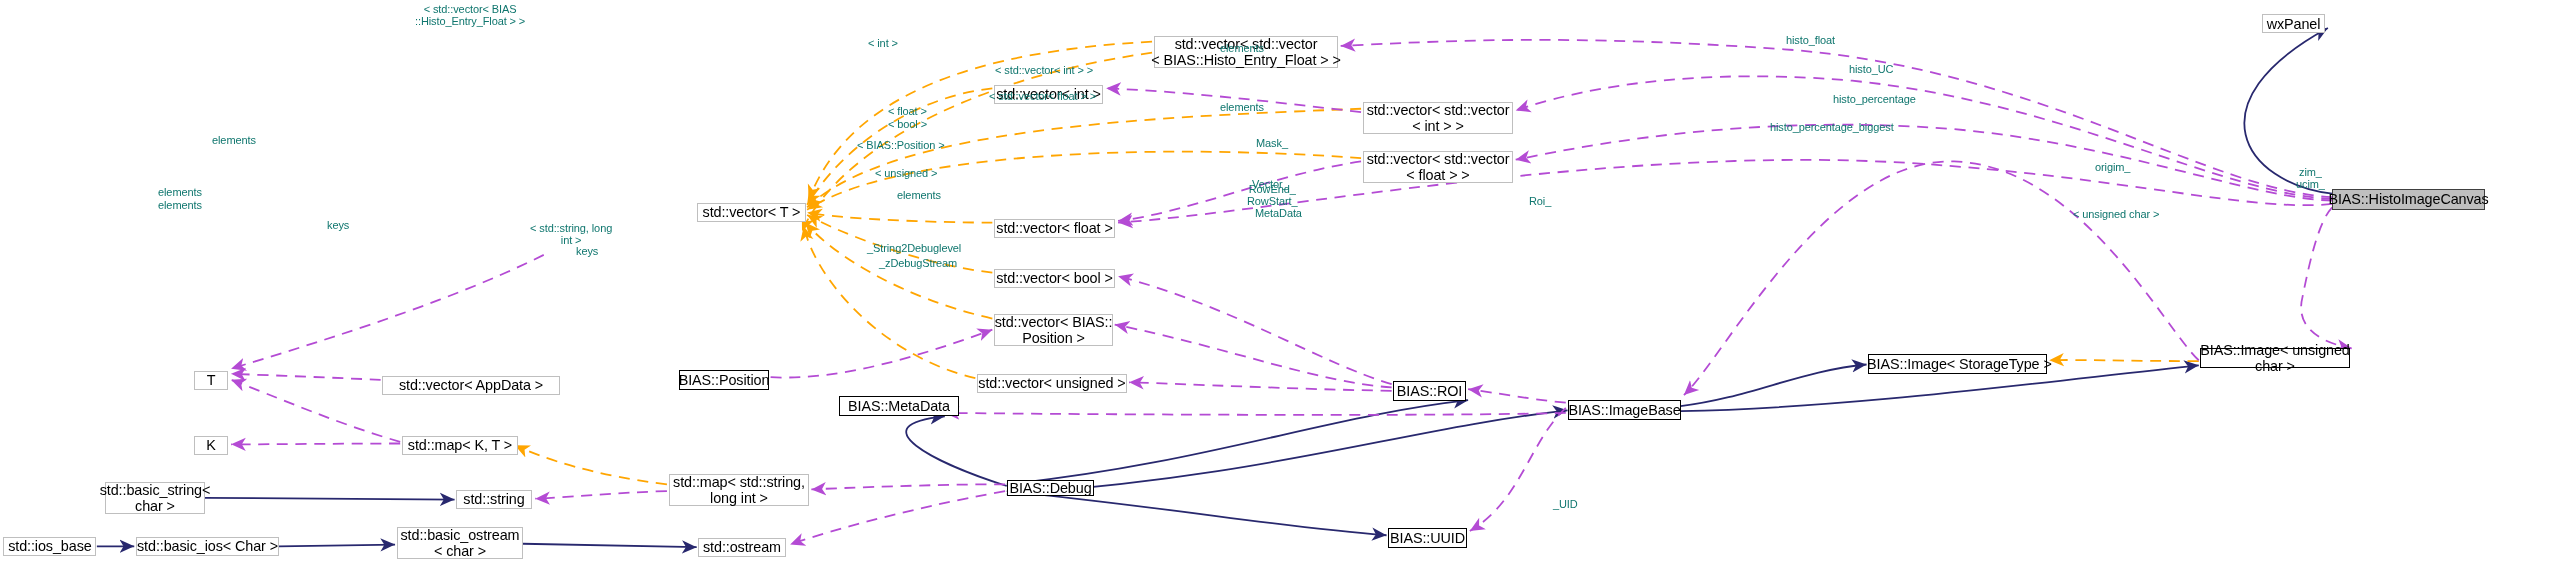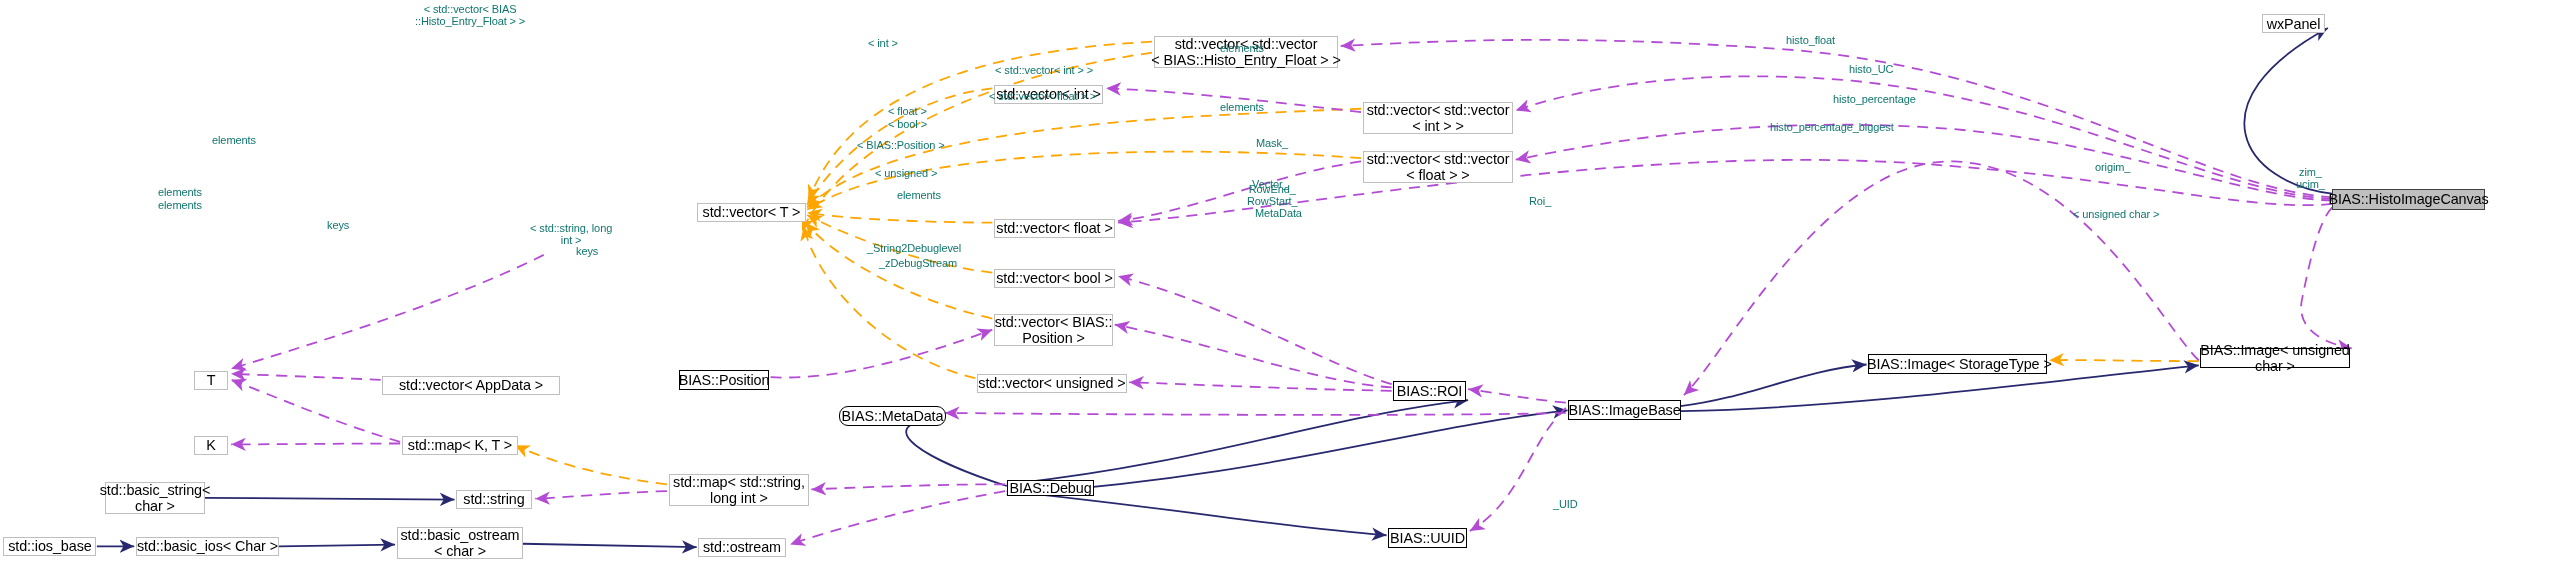--- a/index.html
+++ b/index.html
@@ -169,21 +169,21 @@
 
   <div class="node bias" style="left:1393px;top:381px;width:73px;height:20.4px;">BIAS::ROI</div>
 
   <div class="node bias" style="left:1868px;top:354px;width:179px;height:20.4px;padding-left:8px;">BIAS::Image&lt; StorageType &gt;</div>
 
   <div class="node bias" style="left:2200px;top:348px;width:150px;height:20px;">BIAS::Image&lt; unsigned
 char &gt;</div>
 
   <div class="node bias" style="left:1568px;top:400px;width:113px;height:20.4px;">BIAS::ImageBase</div>
 
-  <div class="node bias" style="left:839px;top:406px;width:107px;height:20.4px;border-radius:9px;">BIAS::MetaData</div>
+  <div class="node bias" style="left:839px;top:396px;width:120px;height:20.4px;">BIAS::MetaData</div>
 
   <div class="node" style="left:194px;top:436px;width:34px;height:18.7px;">K</div>
 
   <div class="node" style="left:402px;top:436px;width:116px;height:18.7px;">std::map&lt; K, T &gt;</div>
 
   <div class="node" style="left:105px;top:482px;width:100px;height:32px;">std::basic_string&lt;
 char &gt;</div>
 
   <div class="node" style="left:456px;top:490px;width:76px;height:18.7px;">std::string</div>
 

